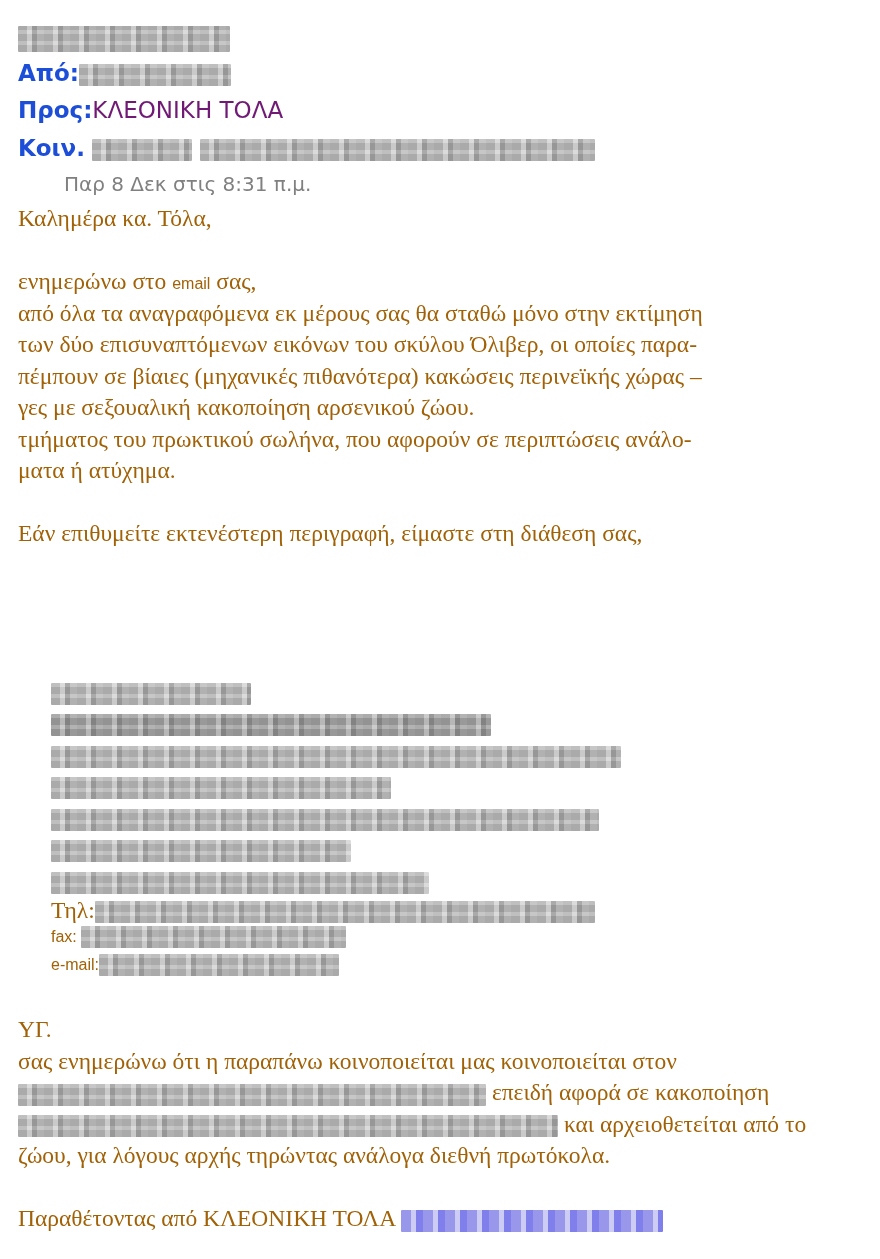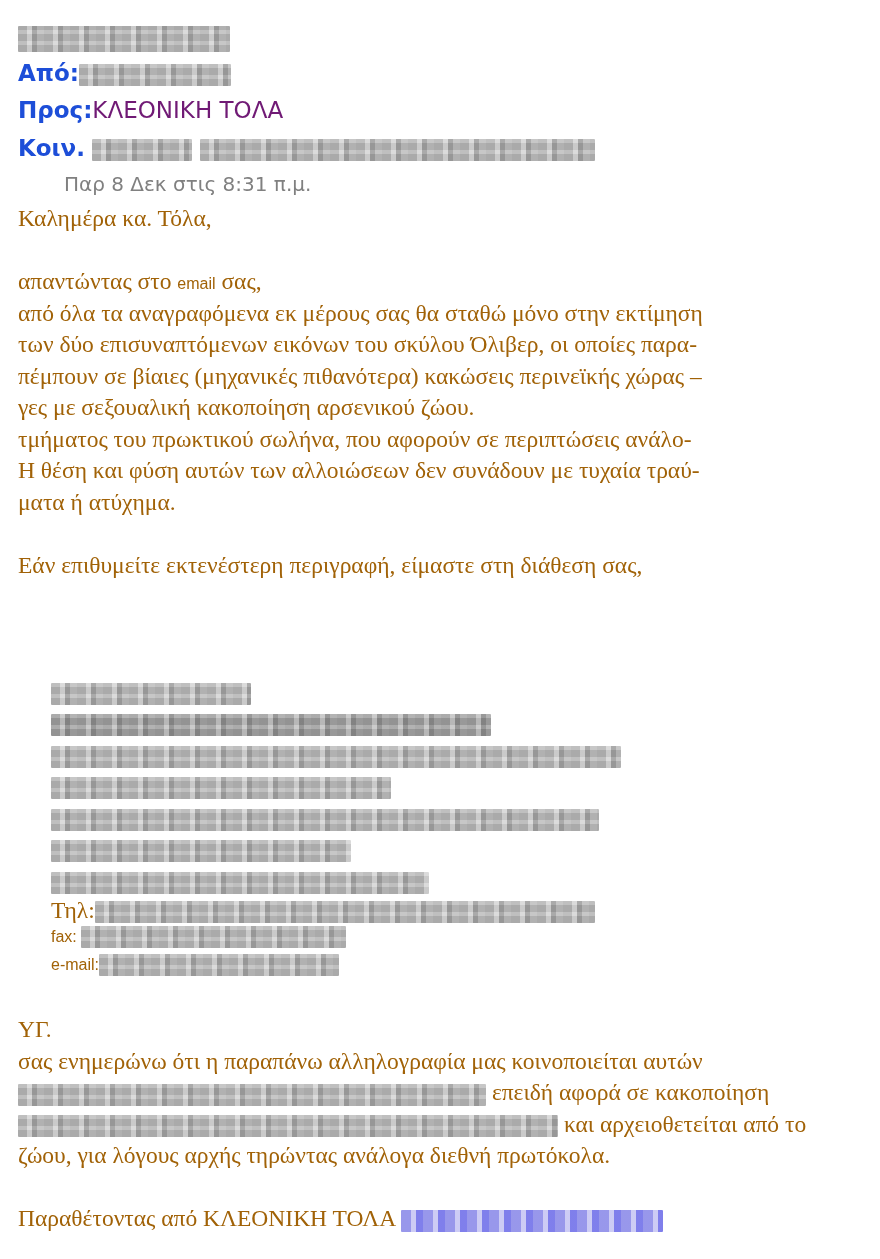--- a/index.html
+++ b/index.html
@@ -36,46 +36,45 @@
 <div class="hdr" style="top:133px;">
   <span class="hdr-label">Κοιν.</span>
   <span class="redact" style="width:100px;"></span>
   <span class="redact" style="width:395px;"></span>
 </div>
 <div class="date">Παρ 8 Δεκ στις 8:31 π.μ.</div>
 
 <div class="body" style="top:203px;">
   <div class="line">Καλημέρα κα. Τόλα,</div>
   <div class="line"></div>
-  <div class="line"><span>απαντώντας στο </span><span class="sans">email</span><span> σας,</span></div>
+  <div class="line"><span>ενημερώνω στο </span><span class="sans">email</span><span> σας,</span></div>
   <div class="line">από όλα τα αναγραφόμενα εκ μέρους σας θα σταθώ μόνο στην εκτίμηση</div>
   <div class="line">των δύο επισυναπτόμενων εικόνων του σκύλου Όλιβερ, οι οποίες παρα-</div>
   <div class="line">πέμπουν σε βίαιες (μηχανικές πιθανότερα) κακώσεις περινεϊκής χώρας –</div>
   <div class="line">γες με σεξουαλική κακοποίηση αρσενικού ζώου.</div>
   <div class="line">τμήματος του πρωκτικού σωλήνα, που αφορούν σε περιπτώσεις ανάλο-</div>
-  <div class="line">Η θέση και φύση αυτών των αλλοιώσεων  δεν συνάδουν με τυχαία τραύ-</div>
   <div class="line">ματα ή ατύχημα.</div>
   <div class="line"></div>
   <div class="line">Εάν επιθυμείτε εκτενέστερη περιγραφή, είμαστε στη διάθεση σας,</div>
 </div>
 
 <div class="body" style="top:676px;margin-left:33px;">
   <div class="line"><span class="redact" style="width:200px;"></span></div>
   <div class="line"><span class="redact dark" style="width:440px;"></span></div>
   <div class="line"><span class="redact" style="width:570px;"></span></div>
   <div class="line"><span class="redact" style="width:340px;"></span></div>
   <div class="line"><span class="redact" style="width:548px;"></span></div>
   <div class="line"><span class="redact" style="width:300px;"></span></div>
   <div class="line"><span class="redact" style="width:378px;"></span></div>
   <div class="line" style="height:26px;line-height:26px;"><span>Τηλ:</span><span class="redact" style="width:500px;"></span></div>
   <div class="line sans" style="height:28px;line-height:28px;"><span>fax:</span> <span class="redact" style="width:265px;"></span></div>
   <div class="line sans" style="height:28px;line-height:28px;"><span>e-mail:</span><span class="redact" style="width:240px;"></span></div>
 </div>
 
 <div class="body" style="top:1014px;">
   <div class="line">ΥΓ.</div>
-  <div class="line">σας ενημερώνω ότι η παραπάνω αλληλογραφία μας κοινοποιείται αυτών</div>
+  <div class="line">σας ενημερώνω ότι η παραπάνω κοινοποιείται μας κοινοποιείται στον</div>
   <div class="line"><span class="redact" style="width:468px;"></span><span> επειδή αφορά σε κακοποίηση</span></div>
   <div class="line"><span class="redact" style="width:540px;"></span><span> και αρχειοθετείται από το</span></div>
   <div class="line">ζώου, για λόγους αρχής τηρώντας ανάλογα διεθνή πρωτόκολα.</div>
   <div class="line"></div>
   <div class="line"><span>Παραθέτοντας από ΚΛΕΟΝΙΚΗ ΤΟΛΑ </span><span class="redact blue" style="width:262px;"></span></div>
 </div>
 
 </body></html>

